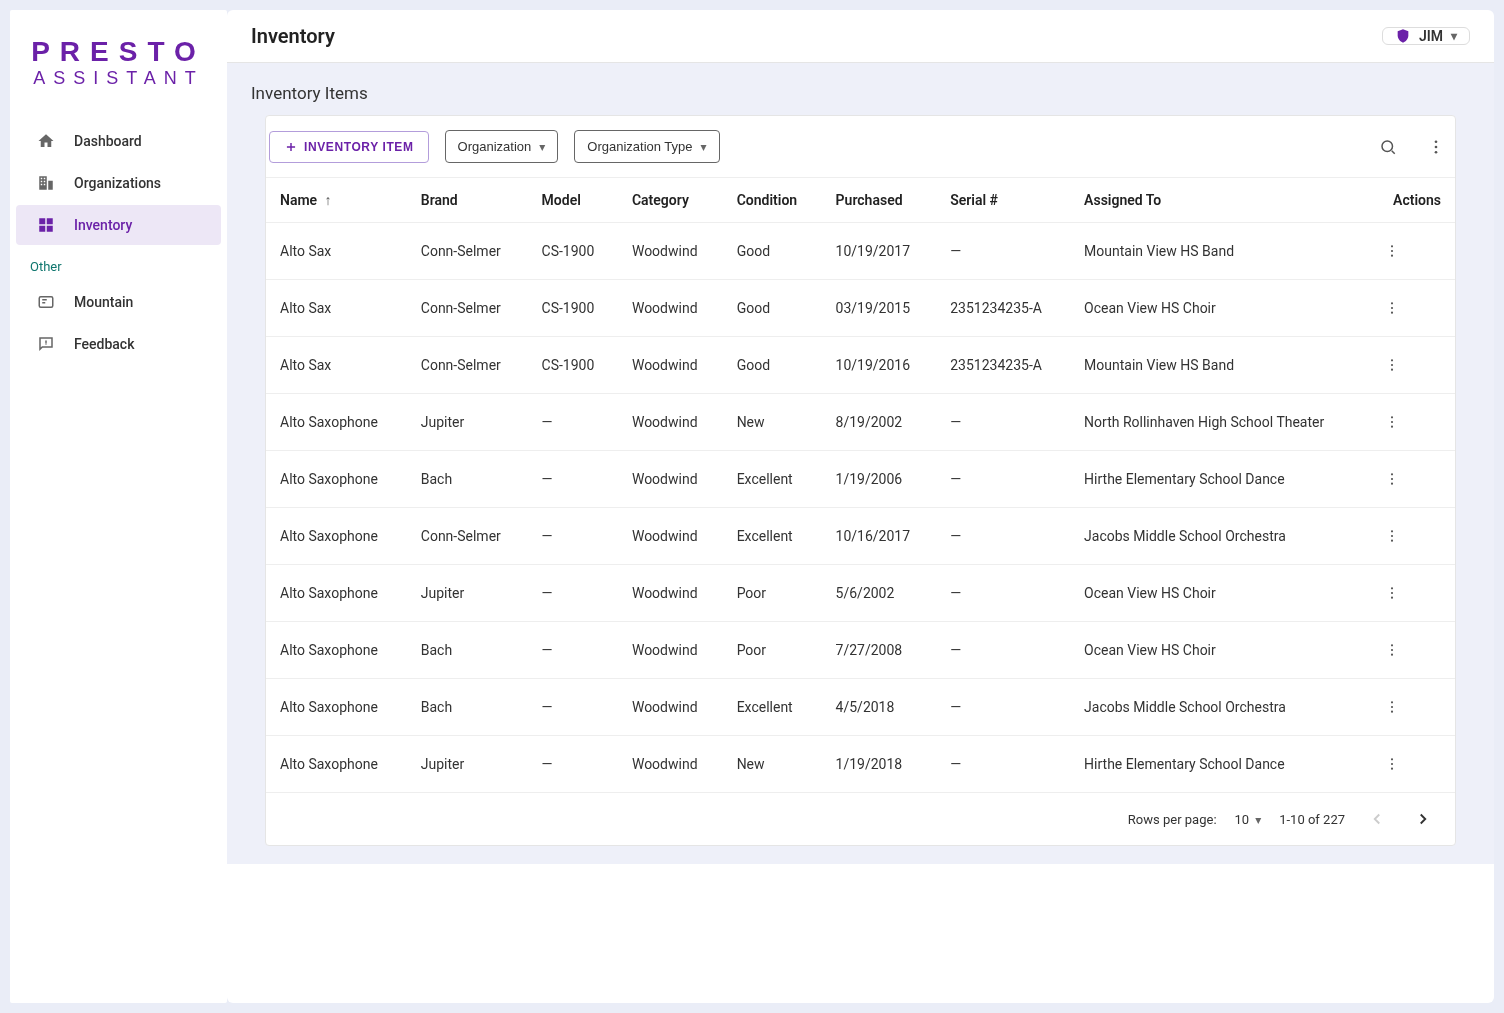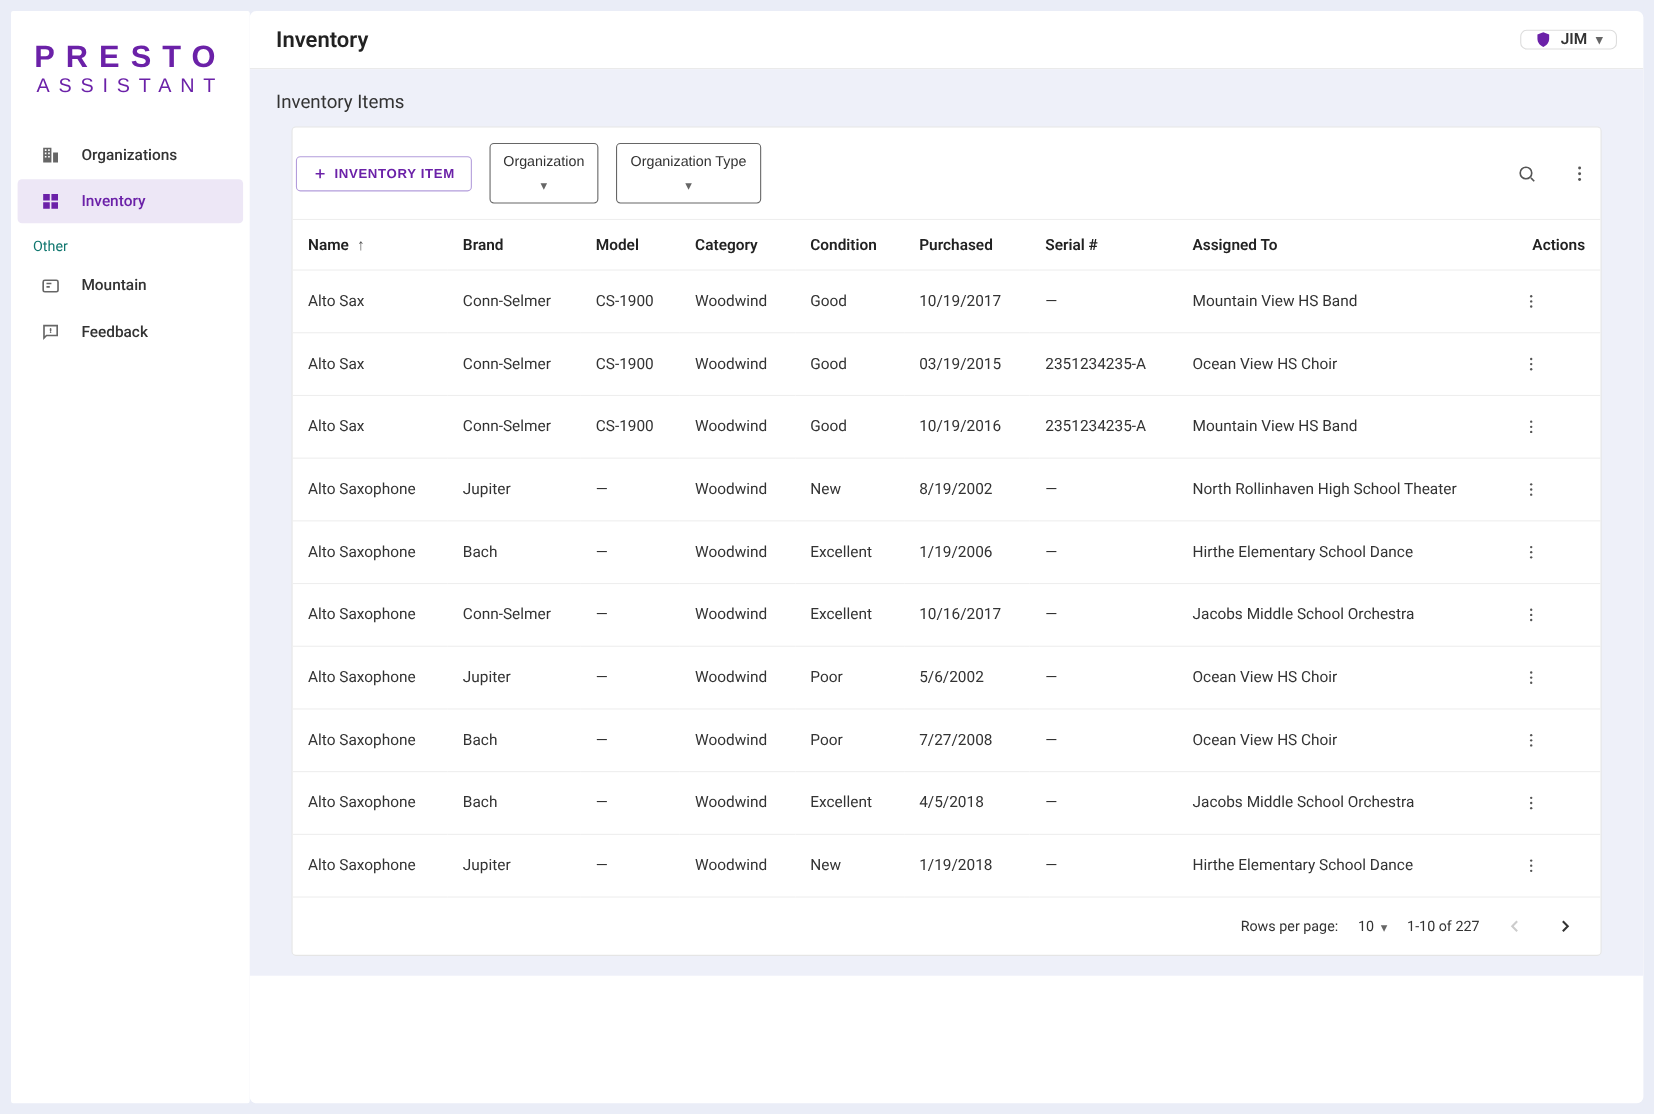--- a/index.html
+++ b/index.html
@@ -144,21 +144,20 @@
   display: inline-flex;
   align-items: center;
   gap: 8px;
   border: 1px solid #666;
   color: #333;
   background: #fff;
   padding: 8px 12px;
   border-radius: 4px;
   font-size: 13px;
   cursor: pointer;
-  flex-direction: column;
 }
 .toolbar .spacer { flex: 1; }
 .icon-btn {
   width: 32px;
   height: 32px;
   display: inline-flex;
   align-items: center;
   justify-content: center;
   cursor: pointer;
   color: #555;
@@ -219,20 +218,28 @@
 </head>
 <body>
 
 <div class="app">
   <aside class="sidebar">
     <div class="logo">
       <div class="logo-top">PRESTO</div>
       <div class="logo-bottom">ASSISTANT</div>
     </div>
 
+    <div class="nav-item">
+      <span class="icon">
+        <svg width="18" height="18" viewBox="0 0 24 24" fill="currentColor">
+            <path d="M10 20v-6h4v6h5v-8h3L12 3 2 12h3v8z"></path>
+          </svg>
+      </span>
+      <span>Dashboard</span>
+    </div>
 
     <div class="nav-item">
       <span class="icon">
         <svg width="18" height="18" viewBox="0 0 24 24" fill="currentColor">
             <path d="M3 3h10v18H3V3zm12 6h6v12h-6V9zM5 5v2h2V5H5zm0 4v2h2V9H5zm0 4v2h2v-2H5zm4-8v2h2V5H9zm0 4v2h2V9H9zm0 4v2h2v-2H9z"></path>
           </svg>
       </span>
       <span>Organizations</span>
     </div>
 

